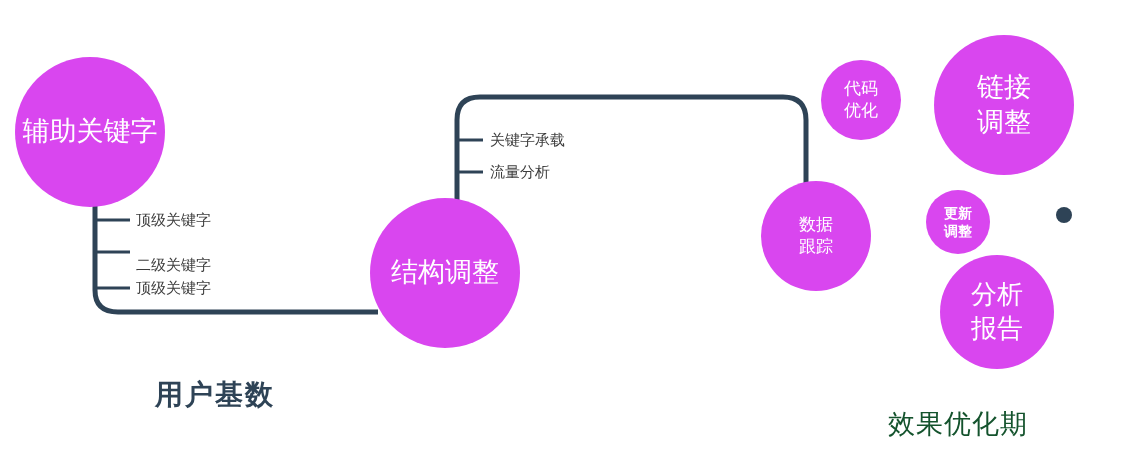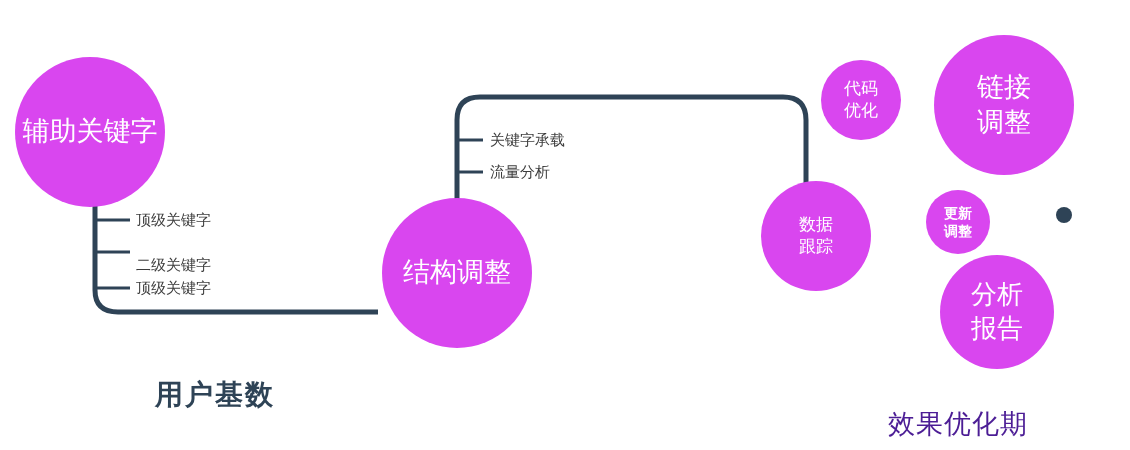--- a/index.html
+++ b/index.html
@@ -21,21 +21,21 @@
     display: flex;
     flex-direction: column;
     align-items: center;
     justify-content: center;
     text-align: center;
     line-height: 1.3;
   }
   .node span { display: block; }
 
   .node-traffic   { left: 15px;  top: 57px;  width: 150px; height: 150px; font-size: 27px; }
-  .node-structure { left: 382px; top: 198px; width: 150px; height: 150px; font-size: 27px; }
+  .node-structure { left: 370px; top: 198px; width: 150px; height: 150px; font-size: 27px; }
   .node-tracking  { left: 761px; top: 181px; width: 110px; height: 110px; font-size: 17px; }
   .node-code      { left: 821px; top: 60px;  width: 80px;  height: 80px;  font-size: 17px; }
   .node-link      { left: 934px; top: 35px;  width: 140px; height: 140px; font-size: 27px; }
   .node-update    { left: 926px; top: 190px; width: 64px;  height: 64px;  font-size: 14px; font-weight: bold; }
   .node-report    { left: 940px; top: 255px; width: 114px; height: 114px; font-size: 26px; }
   .dot {
     position: absolute;
     left: 1056px; top: 207px;
     width: 16px; height: 16px;
     border-radius: 50%;
@@ -43,21 +43,21 @@
   }
 
   .edge-label {
     position: absolute;
     color: #2e4356;
     font-weight: bold;
     letter-spacing: 2px;
   }
   .label-keyword { left: 527px; top: 60px;  font-size: 28px; }
   .label-userbase{ left: 155px; top: 328px; font-size: 28px; margin-top: 48px; }
-  .label-footer  { left: 888px; top: 406px; font-size: 27px; font-weight: normal; color: #4c1d95; letter-spacing: 1px; }
+  .label-footer  { left: 888px; top: 406px; font-size: 27px; font-weight: normal; color: #14532d; letter-spacing: 1px; }
 
   .tick-label {
     position: absolute;
     color: #3c3c3c;
     font-size: 15px;
     line-height: 18px;
   }
   .tick-l0 { left: 136px; top: 211px; }
   .tick-l1 { left: 136px; top: 243px; margin-top: 13px; }
   .tick-l2 { left: 136px; top: 279px; }

